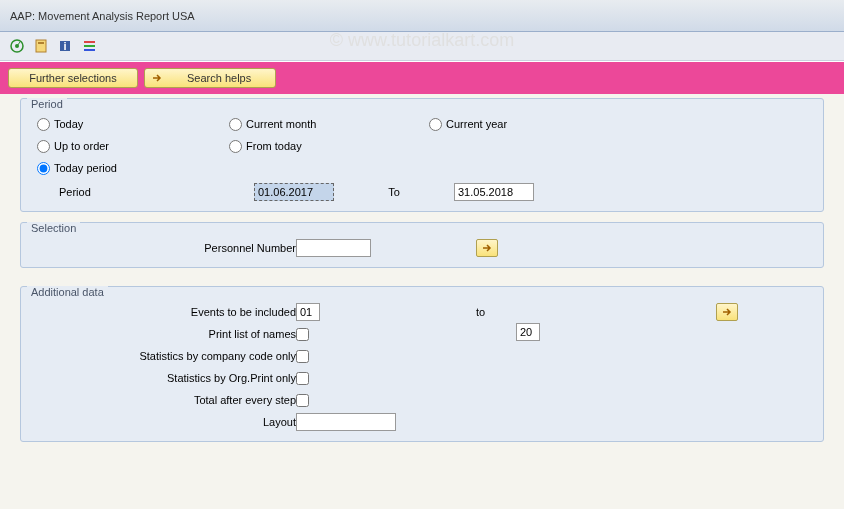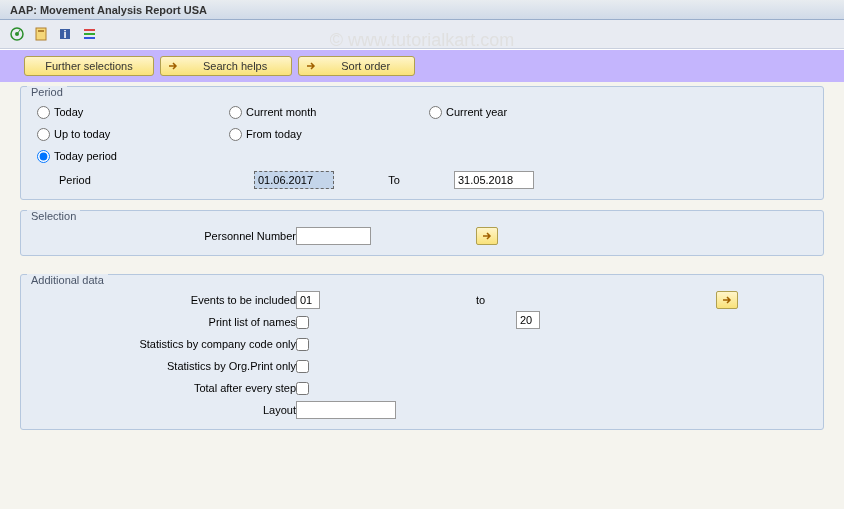--- a/index.html
+++ b/index.html
@@ -1,22 +1,22 @@
 <!DOCTYPE html>
 <html><head>
   <meta charset="utf-8">
   <style>
     * { box-sizing: border-box; margin: 0; padding: 0; font-family: Arial, sans-serif; font-size: 11px; }
     body { background: #f5f4ee; width: 844px; height: 509px; overflow: hidden; }
     
     .title-bar { 
       background: linear-gradient(#e8ecf0, #d0dae8); 
       border-bottom: 1px solid #9aaecb; 
-      padding: 2px 10px; 
-      font-weight: bold; 
+      padding: 8px 10px; 
+      font-weight: normal; 
       font-size: 13px; 
       color: #333;
     }
     
     .toolbar { 
       background: #e8ebf2; 
       padding: 5px 8px; 
       border-bottom: 1px solid #c9d0de; 
       display: flex; 
       gap: 6px; 
@@ -36,22 +36,22 @@
       top: 30px;
       left: 50%;
       transform: translateX(-50%);
       color: #e0e0e0;
       font-size: 18px;
       pointer-events: none;
       z-index: 100;
     }
     
     .action-buttons { 
-      background: #c4b5fd; 
-      padding: 6px 24px; 
+      background: #ec4899; 
+      padding: 6px 8px; 
       display: flex; 
       gap: 6px; 
       border-top: 1px solid #fff;
     }
     .sap-button {
       background: linear-gradient(#fff5c9, #f9e27a);
       border: 1px solid #b0a050;
       border-radius: 3px;
       padding: 2px 4px;
       min-height: 20px;
@@ -192,28 +192,20 @@
     <span class="btn-label">Further selections</span>
   </button>
   <button class="sap-button">
     <span class="arrow-icon">
       <svg width="12" height="12">
           <path d="M2 6 L8 6 M6 3 L9 6 L6 9" stroke="#a06000" stroke-width="1.5" fill="none"></path>
         </svg>
     </span>
     <span class="btn-label">Search helps</span>
   </button>
-  <button class="sap-button">
-    <span class="arrow-icon">
-      <svg width="12" height="12">
-          <path d="M2 6 L8 6 M6 3 L9 6 L6 9" stroke="#a06000" stroke-width="1.5" fill="none"></path>
-        </svg>
-    </span>
-    <span class="btn-label">Sort order</span>
-  </button>
 </div>
 
 <div class="content">
 
   <div class="group">
     <span class="group-label">Period</span>
     <div class="group-body period-grid">
       <div class="row">
         <div class="radio-wrap" style="padding-left:8px">
           <input type="radio" name="period" style="">
@@ -224,21 +216,21 @@
           <label>Current month</label>
         </div>
         <div class="radio-wrap">
           <input type="radio" name="period" style="">
           <label>Current year</label>
         </div>
       </div>
       <div class="row">
         <div class="radio-wrap" style="padding-left:8px">
           <input type="radio" name="period" style="">
-          <label>Up to today</label>
+          <label>Up to order</label>
         </div>
         <div class="radio-wrap">
           <input type="radio" name="period" style="">
           <label>From today</label>
         </div>
       </div>
       <div class="row">
         <div class="radio-wrap" style="padding-left:8px">
           <input type="radio" name="period" checked="" style="">
           <label>Today period</label>

